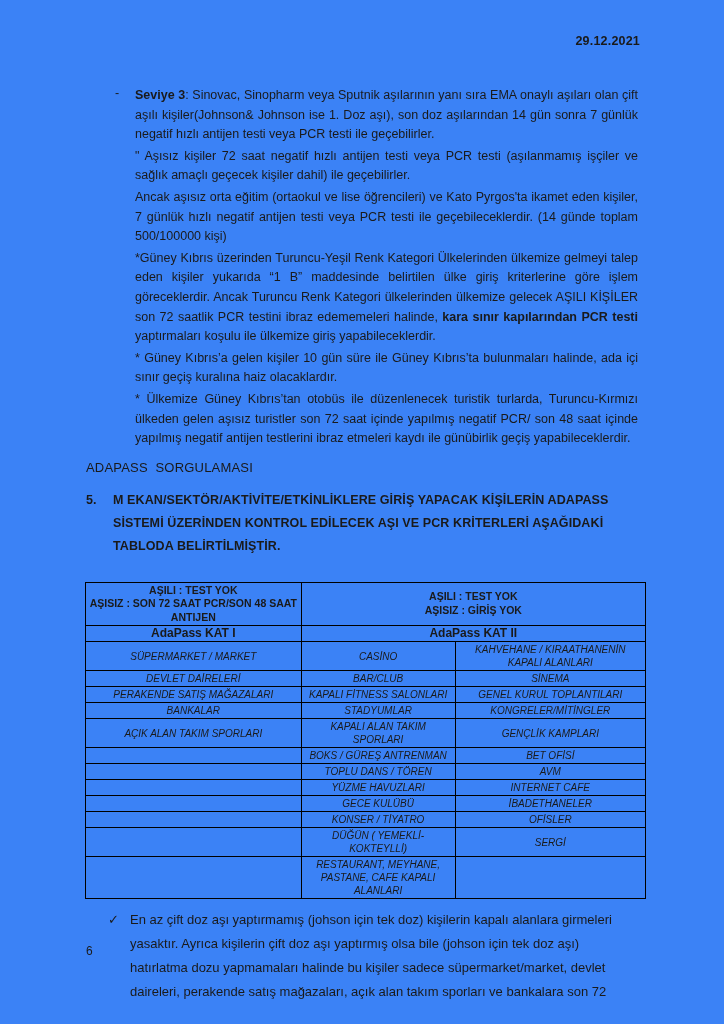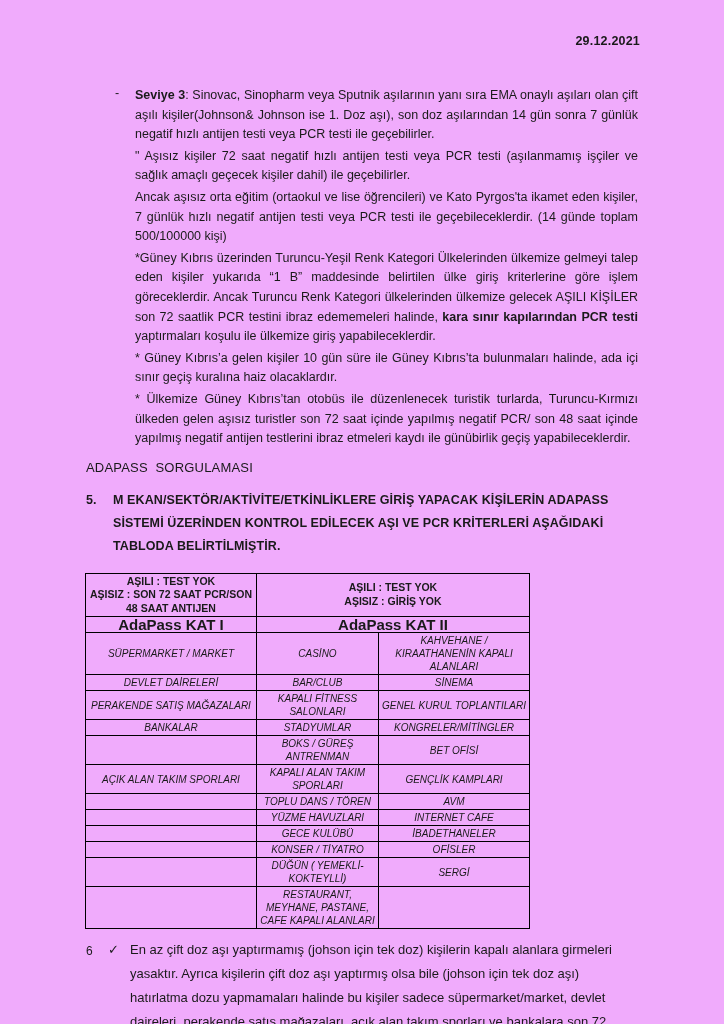--- a/index.html
+++ b/index.html
@@ -4,21 +4,21 @@
 <style>
   html,body { margin:0; padding:0; }
   body {
     width:724px; height:1024px;
     background:#ffffff;
     font-family:"Liberation Sans", sans-serif;
     color:#1a1a1a;
     position:relative;
     overflow:hidden;
   }
-  .page { position:absolute; inset:0; background:#f0abfc; }
+  .page { position:absolute; inset:0; background:#3b82f6; }
   .date {
     position:absolute; top:34px; right:84px;
     font-size:12.5px; font-weight:bold; letter-spacing:.2px;
   }
   .content { position:absolute; left:86px; top:84px; width:554px; }
 
   
   .b3 { display:flex; }
   .b3 .marker { width:18px; margin-left:29px; flex:0 0 auto; font-size:12.5px; line-height:19.6px; }
   .b3 .btext { flex:1; }
@@ -31,31 +31,31 @@
   .heading {
     font-weight:normal; font-size:13px; margin-top:9px;
     white-space:pre-wrap; letter-spacing:.2px;
   }
 
   .item5 { display:flex; margin-top:14px; }
   .item5 .num { width:27px; flex:0 0 auto; font-size:12.5px; font-weight:bold; line-height:23px; }
   .item5 .itext { flex:1; font-size:12.5px; font-weight:bold; line-height:23px; letter-spacing:.1px; }
 
   table.adapass {
-    border-collapse:collapse; width:445px; margin-top:15px; margin-left:-1px;
+    border-collapse:collapse; width:561px; margin-top:24px; margin-left:-1px;
     table-layout:fixed;
   }
   table.adapass td {
     border:1px solid #000;
     text-align:center; vertical-align:middle;
     padding:1px 3px;
     overflow:hidden;
   }
   td.crit { font-weight:bold; font-size:10.5px; line-height:13.5px; }
-  td.kat  { font-weight:bold; font-size:15px; line-height:13px; padding:1px 2px; }
+  td.kat  { font-weight:bold; font-size:12px; line-height:13px; padding:1px 2px; }
   td.cell { font-style:italic; font-size:10px; line-height:13px; height:13px; }
 
   .check { display:flex; margin-top:9px; }
   .check .cmark { width:22px; margin-left:22px; flex:0 0 auto; font-size:13px; line-height:24px; }
   .check .ctext { width:505px; font-size:13px; line-height:24px; }
 
   .pagenum { position:absolute; left:86px; top:944px; font-size:12px; }
 </style>
 </head>
 <body>
@@ -121,28 +121,28 @@
             <td class="cell">PERAKENDE SATIŞ MAĞAZALARI</td>
             <td class="cell">KAPALI FİTNESS SALONLARI</td>
             <td class="cell">GENEL KURUL TOPLANTILARI</td>
           </tr>
           <tr>
             <td class="cell">BANKALAR</td>
             <td class="cell">STADYUMLAR</td>
             <td class="cell">KONGRELER/MİTİNGLER</td>
           </tr>
           <tr>
+            <td class="cell">AÇIK ALAN TAKIM SPORLARI</td>
+            <td class="cell">KAPALI ALAN TAKIM SPORLARI</td>
+            <td class="cell">GENÇLİK KAMPLARI</td>
+          </tr>
+          <tr>
             <td class="cell"></td>
             <td class="cell">BOKS / GÜREŞ ANTRENMAN</td>
             <td class="cell">BET OFİSİ</td>
-          </tr>
-          <tr>
-            <td class="cell">AÇIK ALAN TAKIM SPORLARI</td>
-            <td class="cell">KAPALI ALAN TAKIM SPORLARI</td>
-            <td class="cell">GENÇLİK KAMPLARI</td>
           </tr>
           <tr>
             <td class="cell"></td>
             <td class="cell">TOPLU DANS / TÖREN</td>
             <td class="cell">AVM</td>
           </tr>
           <tr>
             <td class="cell"></td>
             <td class="cell">YÜZME HAVUZLARI</td>
             <td class="cell">INTERNET CAFE</td>

